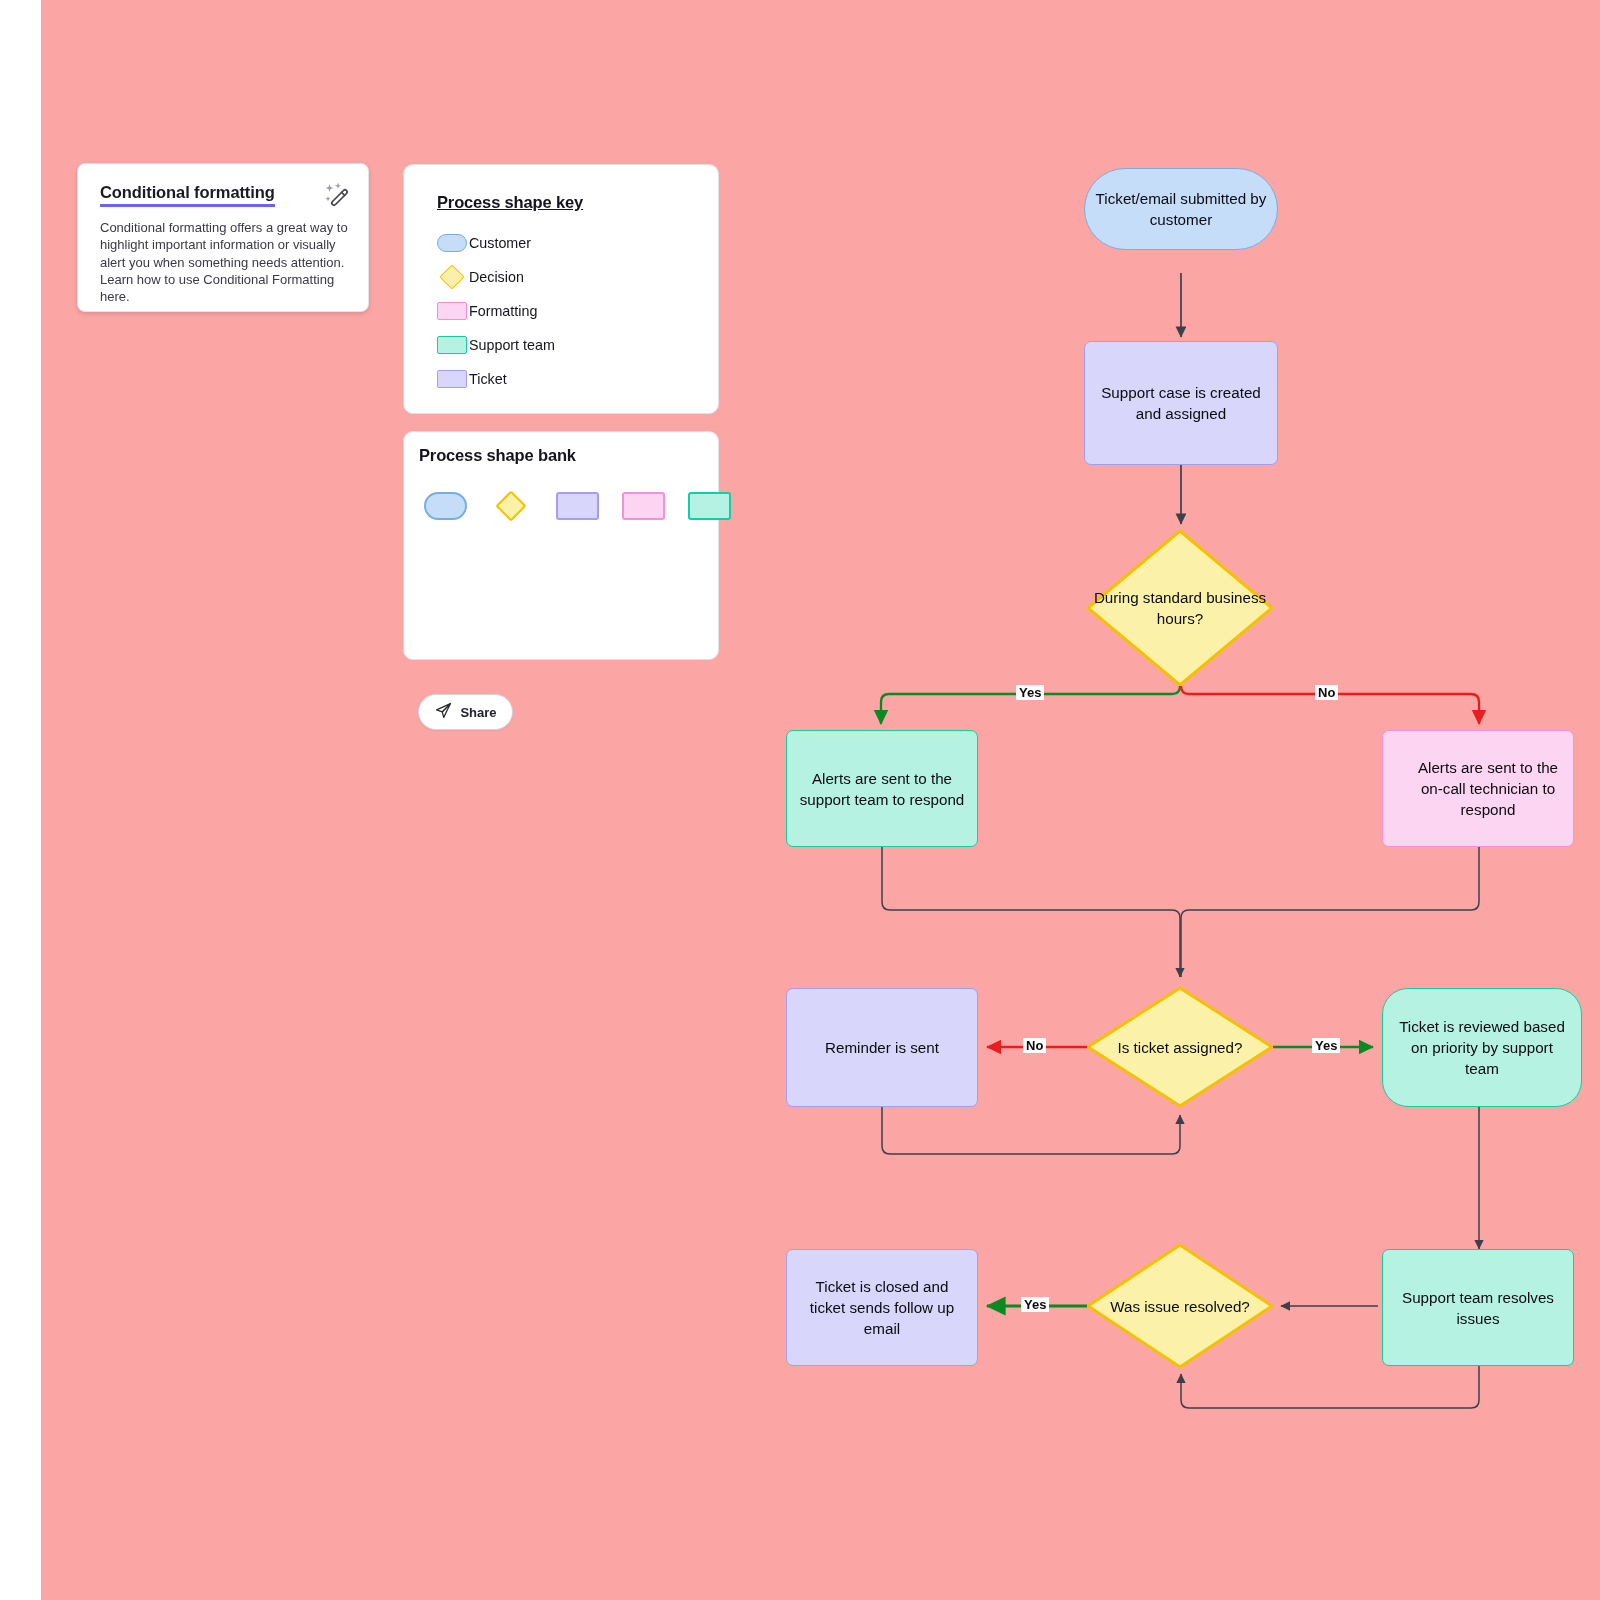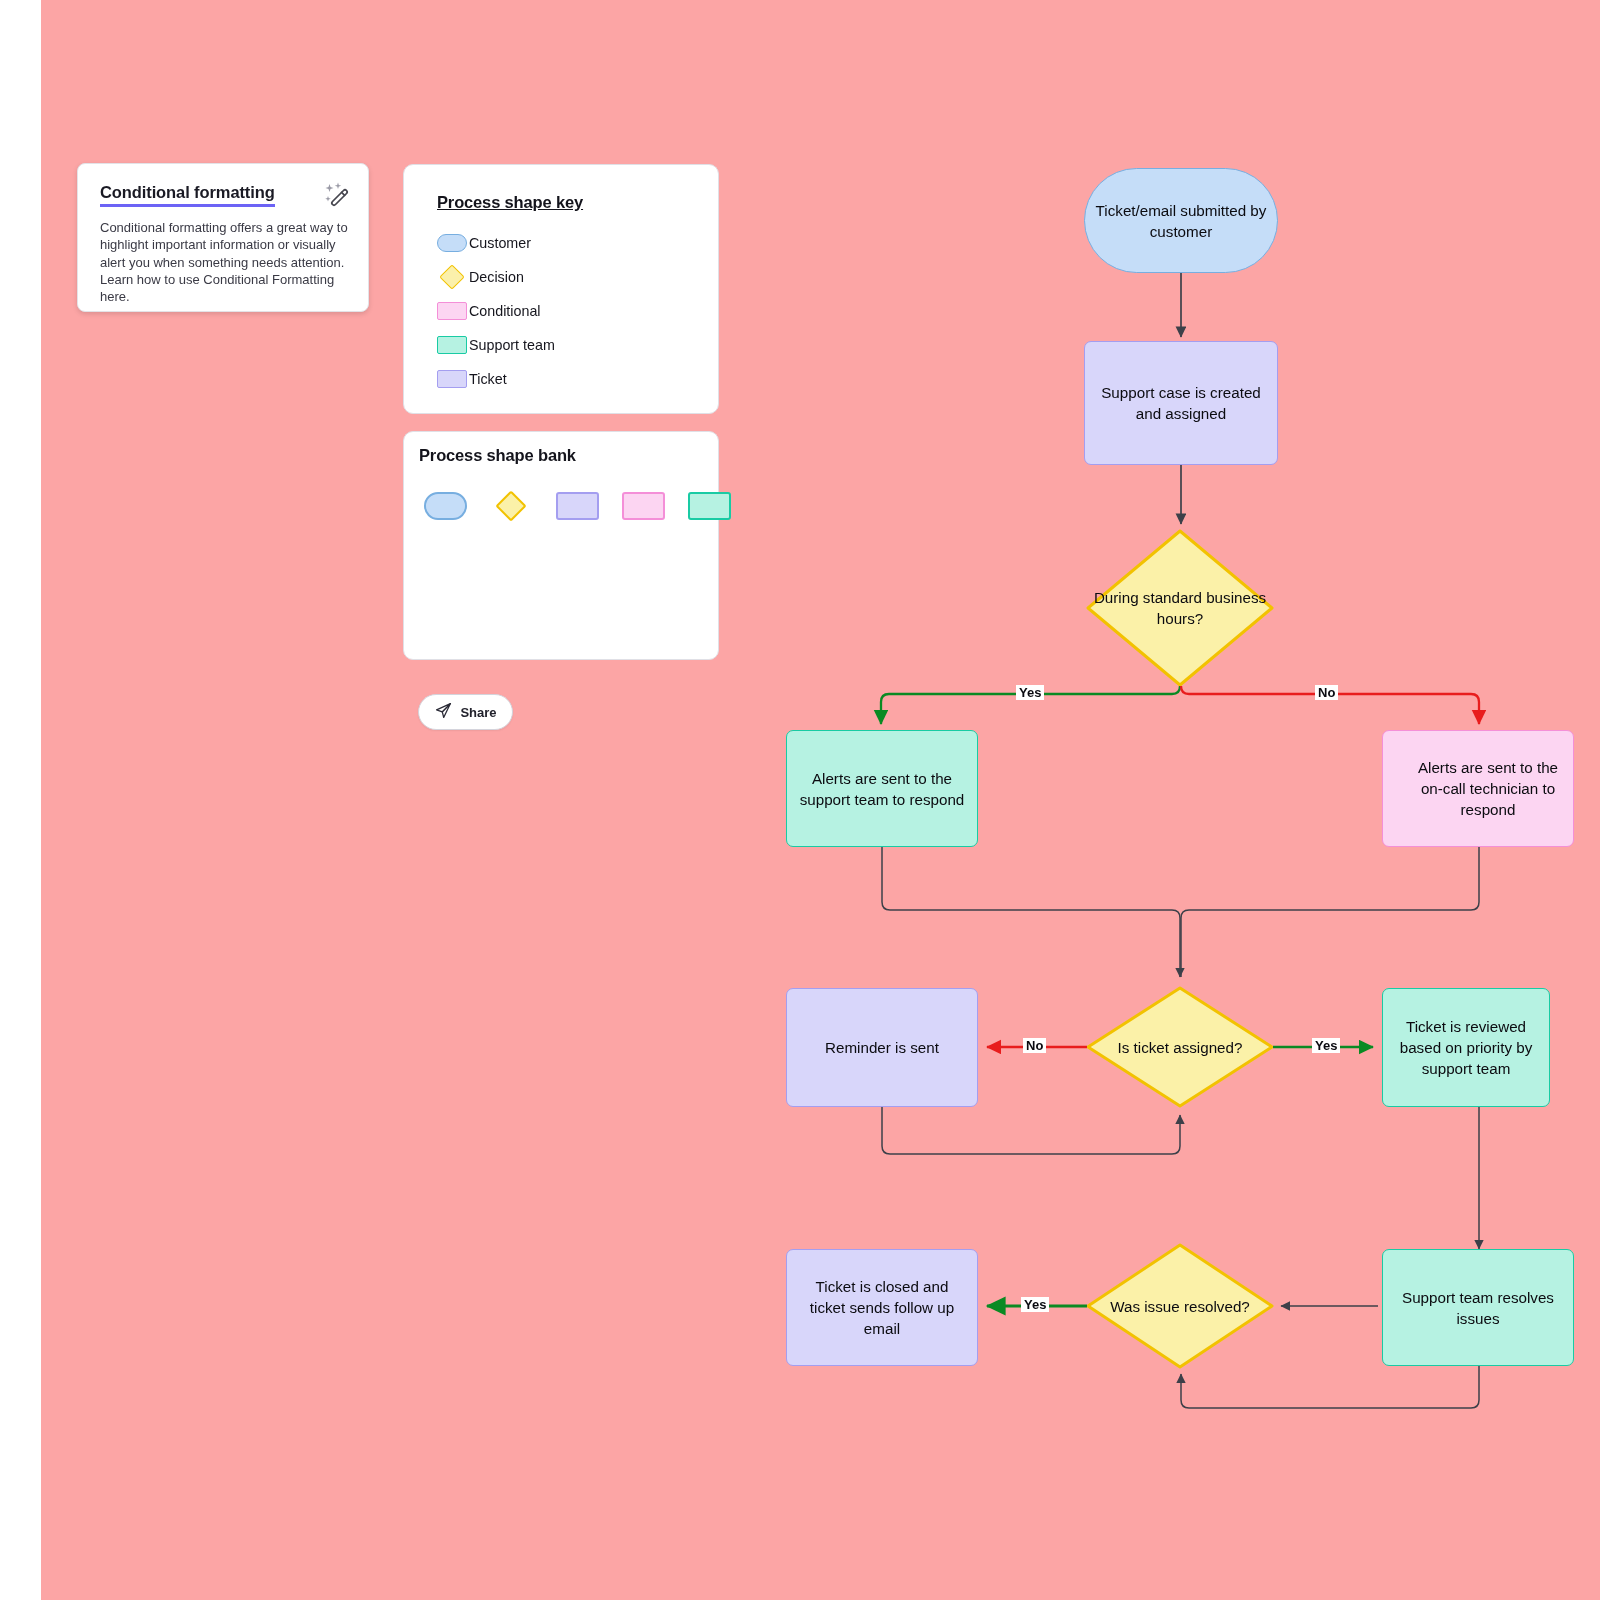--- a/index.html
+++ b/index.html
@@ -180,21 +180,21 @@
 
     <div class="key-row" style="top:101px;">
       <span class="sw-dia-wrap">
           <span class="sw-dia"></span>
         </span>
       <span class="key-label">Decision</span>
     </div>
 
     <div class="key-row" style="top:135px;">
       <span class="sw sw-rect sw-tech"></span>
-      <span class="key-label">Conditional</span>
+      <span class="key-label">Formatting</span>
     </div>
 
     <div class="key-row" style="top:169px;">
       <span class="sw sw-rect sw-supp"></span>
       <span class="key-label">Support team</span>
     </div>
 
     <div class="key-row" style="top:203px;">
       <span class="sw sw-rect sw-sys"></span>
       <span class="key-label">Ticket</span>
@@ -269,21 +269,21 @@
 
     <path d="M1438,1107 L1438,1249" stroke="#3d4049" stroke-width="1.5" fill="none" marker-end="url(#ah-dark)"></path>
 
     <path d="M1337,1306 L1240,1306" stroke="#3d4049" stroke-width="1.5" fill="none" marker-end="url(#ah-dark)"></path>
 
     <path d="M1046,1306 L946,1306" stroke="#0a8a23" stroke-width="3" fill="none" marker-end="url(#ah-green)"></path>
 
     <path d="M1438,1366 L1438,1400 Q1438,1408 1430,1408 L1148,1408 Q1140,1408 1140,1400 L1140,1374" stroke="#3d4049" stroke-width="1.5" fill="none" marker-end="url(#ah-dark)"></path>
   </svg>
 
-  <div class="node n-oval" style="left:1043px; top:168px; width:194px; height:105px;text-align:center;">
+  <div class="node n-oval" style="left:1043px; top:168px; width:194px; height:82px;text-align:center;">
     <span>Ticket/email submitted by customer</span>
   </div>
 
   <div class="node n-sys" style="left:1043px; top:341px; width:194px; height:124px;">
     <span>Support case is created and assigned</span>
   </div>
 
   <div class="diamond-wrap" style="left:1047px; top:531px; width:184px; height:154px;">
     <div class="diamond-text">During standard business hours?</div>
   </div>
@@ -297,21 +297,21 @@
   </div>
 
   <div class="diamond-wrap" style="left:1047px; top:988px; width:184px; height:118px;">
     <div class="diamond-text">Is ticket assigned?</div>
   </div>
 
   <div class="node n-sys" style="left:745px; top:988px; width:192px; height:119px;">
     <span>Reminder is sent</span>
   </div>
 
-  <div class="node n-supp" style="left:1341px; top:988px; width:168px; height:119px;">
+  <div class="node n-supp" style="left:1341px; top:988px; width:200px; height:119px;border-radius:26px;">
     <span>Ticket is reviewed based on priority by support team</span>
   </div>
 
   <div class="node n-supp" style="left:1341px; top:1249px; width:192px; height:117px;">
     <span>Support team resolves issues</span>
   </div>
 
   <div class="diamond-wrap" style="left:1047px; top:1245px; width:184px; height:122px;">
     <div class="diamond-text">Was issue resolved?</div>
   </div>

